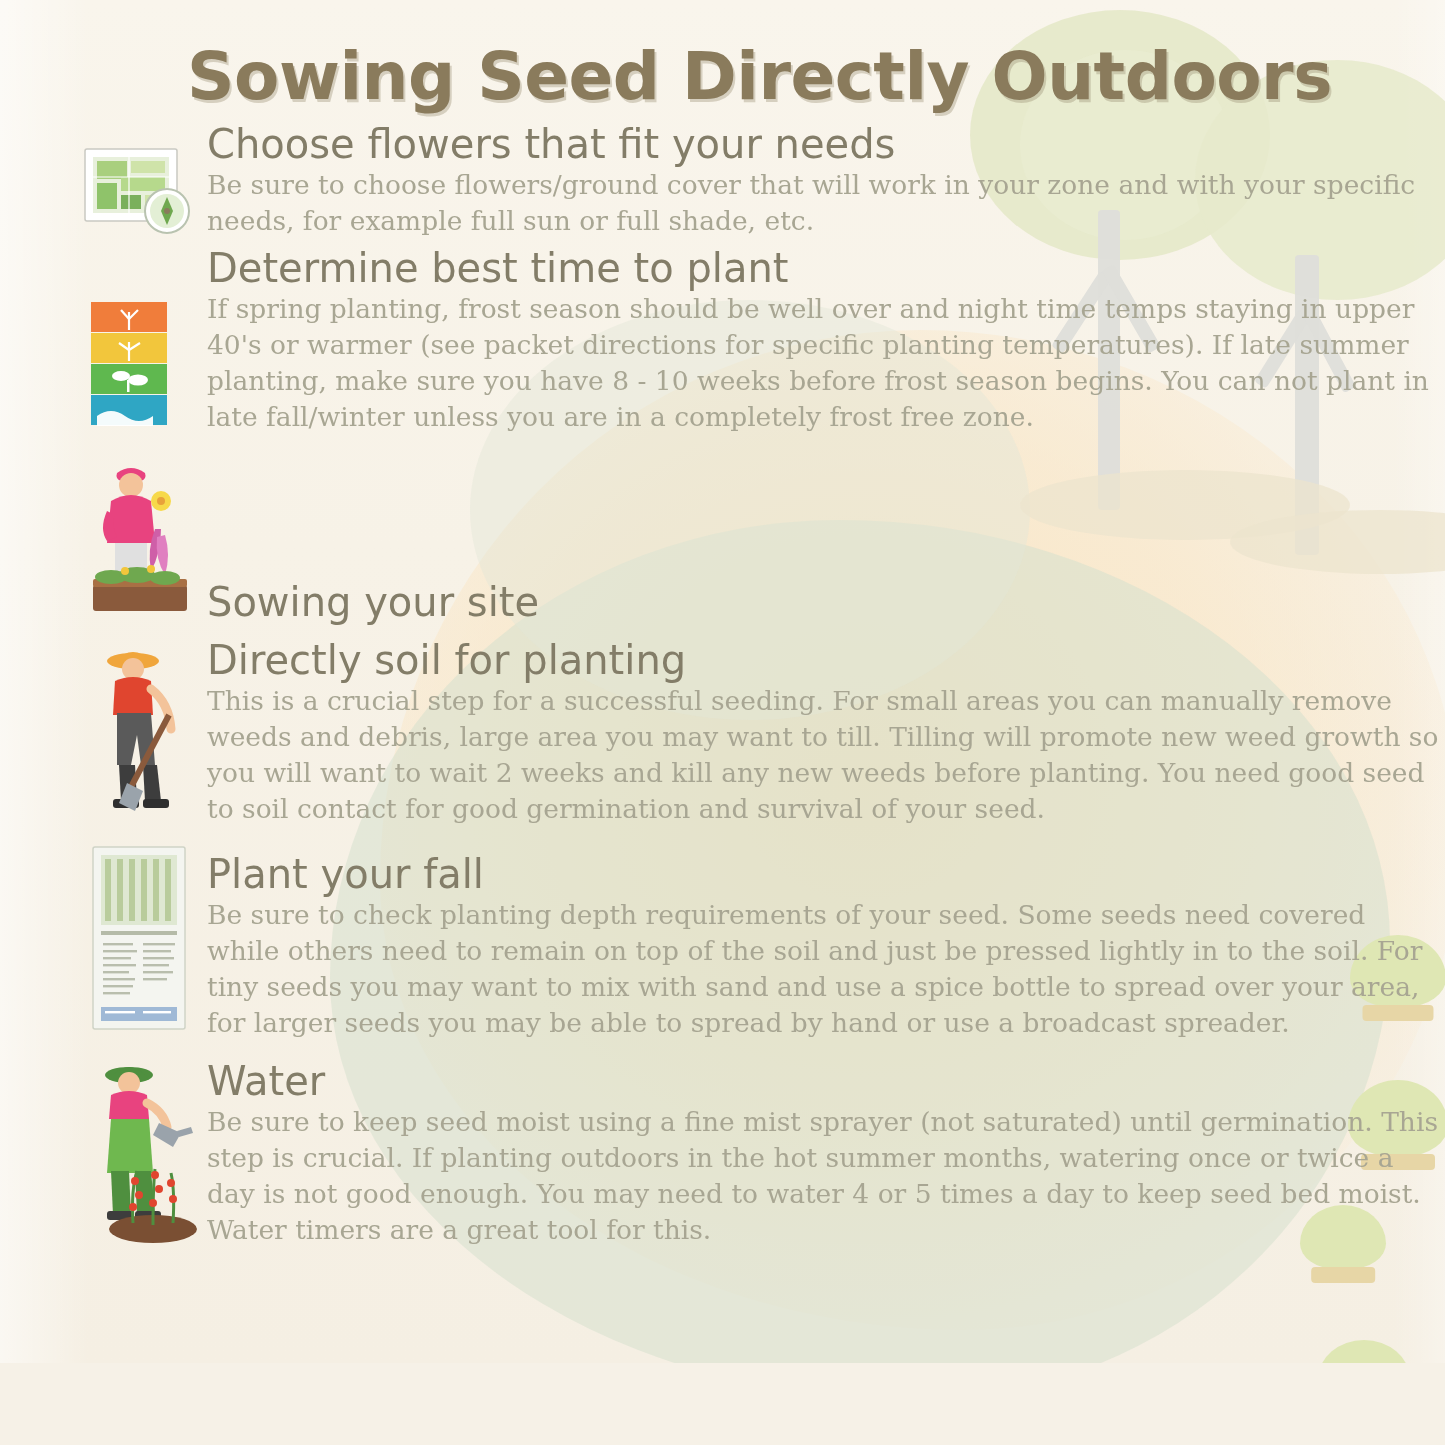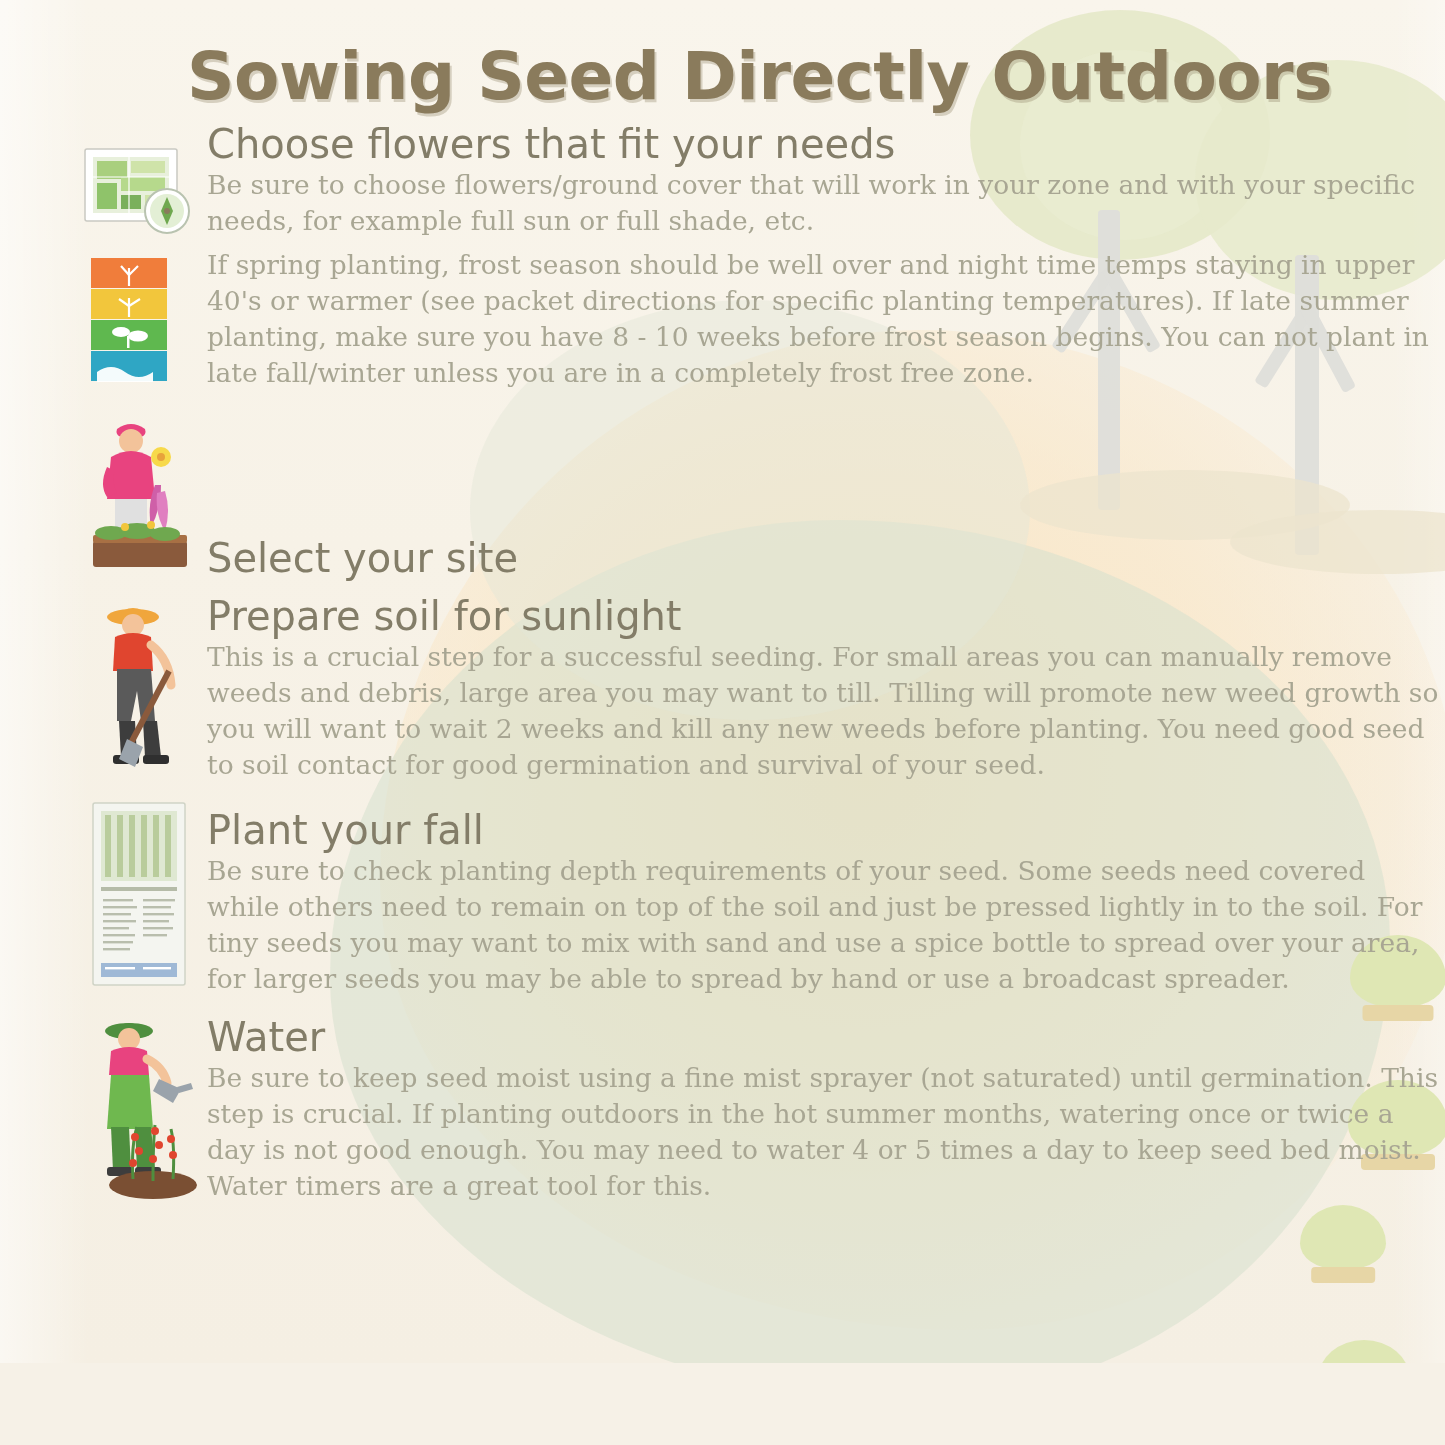--- a/index.html
+++ b/index.html
@@ -266,20 +266,21 @@
               <ellipse cx="40" cy="76" rx="9" ry="5"></ellipse>
               <ellipse cx="57" cy="80" rx="10" ry="5.5"></ellipse>
               <rect x="46" y="80" width="2.5" height="12"></rect>
             </g>
             <g fill="#ffffff" opacity="0.95">
               <path d="M16 116 q14 -10 28 0 q14 10 28 0 v10 h-56 z"></path>
             </g>
           </svg>
         </div>
         <div class="step-body">
+          <div class="step-head">Determine best time to plant</div>
           <div class="step-text">If spring planting, frost season should be well over and  night time temps staying in upper 40's or warmer (see packet directions for specific planting temperatures). If late summer planting, make sure you have 8 - 10 weeks before frost season begins. You can not plant in late fall/winter unless you are in a completely frost free zone.</div>
         </div>
       </div>
 
       <div class="step s3">
         <div class="step-icon">
           <svg class="icon-svg" viewBox="0 0 118 180">
 
             <path d="M36 28 q14 -10 28 0 q2 6 -4 8 h-20 q-6 -2 -4 -8z" fill="#e8437f"></path>
             <circle cx="50" cy="40" r="12" fill="#f3c39a"></circle>
@@ -299,21 +300,21 @@
               <ellipse cx="56" cy="130" rx="18" ry="8"></ellipse>
               <ellipse cx="84" cy="133" rx="15" ry="7"></ellipse>
             </g>
             <g fill="#f2c63c">
               <circle cx="44" cy="126" r="4"></circle>
                 <circle cx="70" cy="124" r="4"></circle>
             </g>
           </svg>
         </div>
         <div class="step-body">
-          <div class="step-head">Select your site</div>
+          <div class="step-head">Sowing your site</div>
         </div>
       </div>
 
       <div class="step s4">
         <div class="step-icon">
           <svg class="icon-svg" viewBox="0 0 118 190">
             <ellipse cx="52" cy="24" rx="26" ry="8" fill="#f0a63c"></ellipse>
             <path d="M34 24 q18 -18 36 0 z" fill="#f0a63c"></path>
             <circle cx="52" cy="32" r="11" fill="#f3c39a"></circle>
             <path d="M34 44 q18 -8 36 0 l2 34 h-40z" fill="#e0452f"></path>
@@ -321,21 +322,21 @@
             <path d="M38 128 h16 l2 36 h-16z" fill="#3d3d3d"></path>
             <path d="M62 128 h14 l4 36 h-16z" fill="#3d3d3d"></path>
             <rect x="32" y="162" width="26" height="9" rx="3" fill="#2f2f2f"></rect>
             <rect x="62" y="162" width="26" height="9" rx="3" fill="#2f2f2f"></rect>
             <path d="M70 52 q18 14 20 40" stroke="#f3c39a" stroke-width="9" fill="none" stroke-linecap="round"></path>
             <line x1="88" y1="78" x2="50" y2="150" stroke="#8a5a3c" stroke-width="6"></line>
             <path d="M46 146 l16 8 l-8 20 l-16 -8z" fill="#9aa3ab"></path>
           </svg>
         </div>
         <div class="step-body">
-          <div class="step-head">Prepare soil for sunlight</div>
+          <div class="step-head">Directly soil for planting</div>
           <div class="step-text">This is a crucial step for a successful seeding. For small areas you can manually remove weeds and debris, large area you may want to till. Tilling will promote new weed growth so you will want to wait 2 weeks and kill any new weeds before planting. You need good seed to soil contact for good germination and survival of your seed.</div>
         </div>
       </div>
 
       <div class="step s5">
         <div class="step-icon">
           <svg class="icon-svg" viewBox="0 0 118 200">
             <rect x="12" y="6" width="92" height="182" rx="2" fill="#f4f5f0" stroke="#cfd3c6" stroke-width="1.5"></rect>
             <rect x="20" y="14" width="76" height="70" fill="#dfe8d2"></rect>
             <g fill="#b9cc9c">

